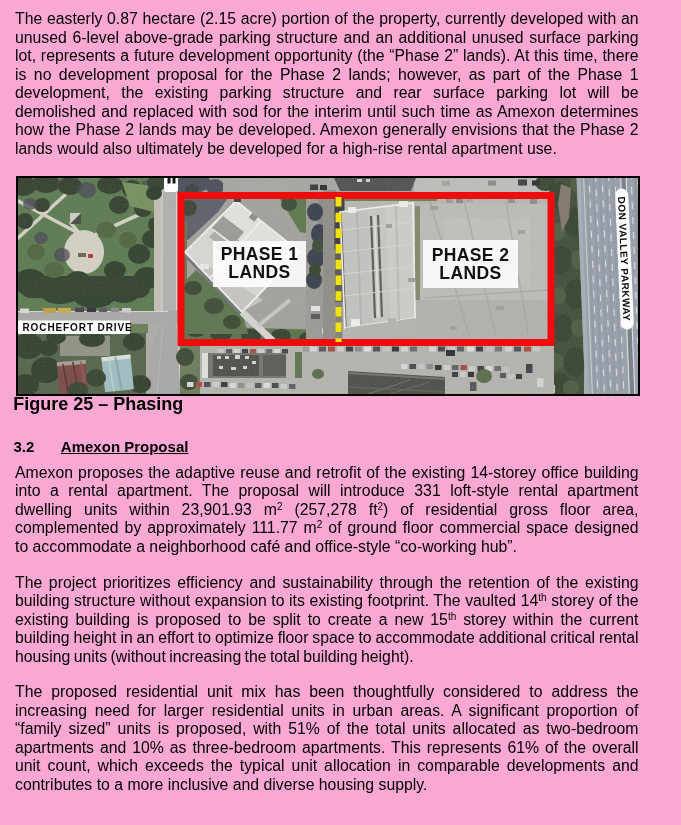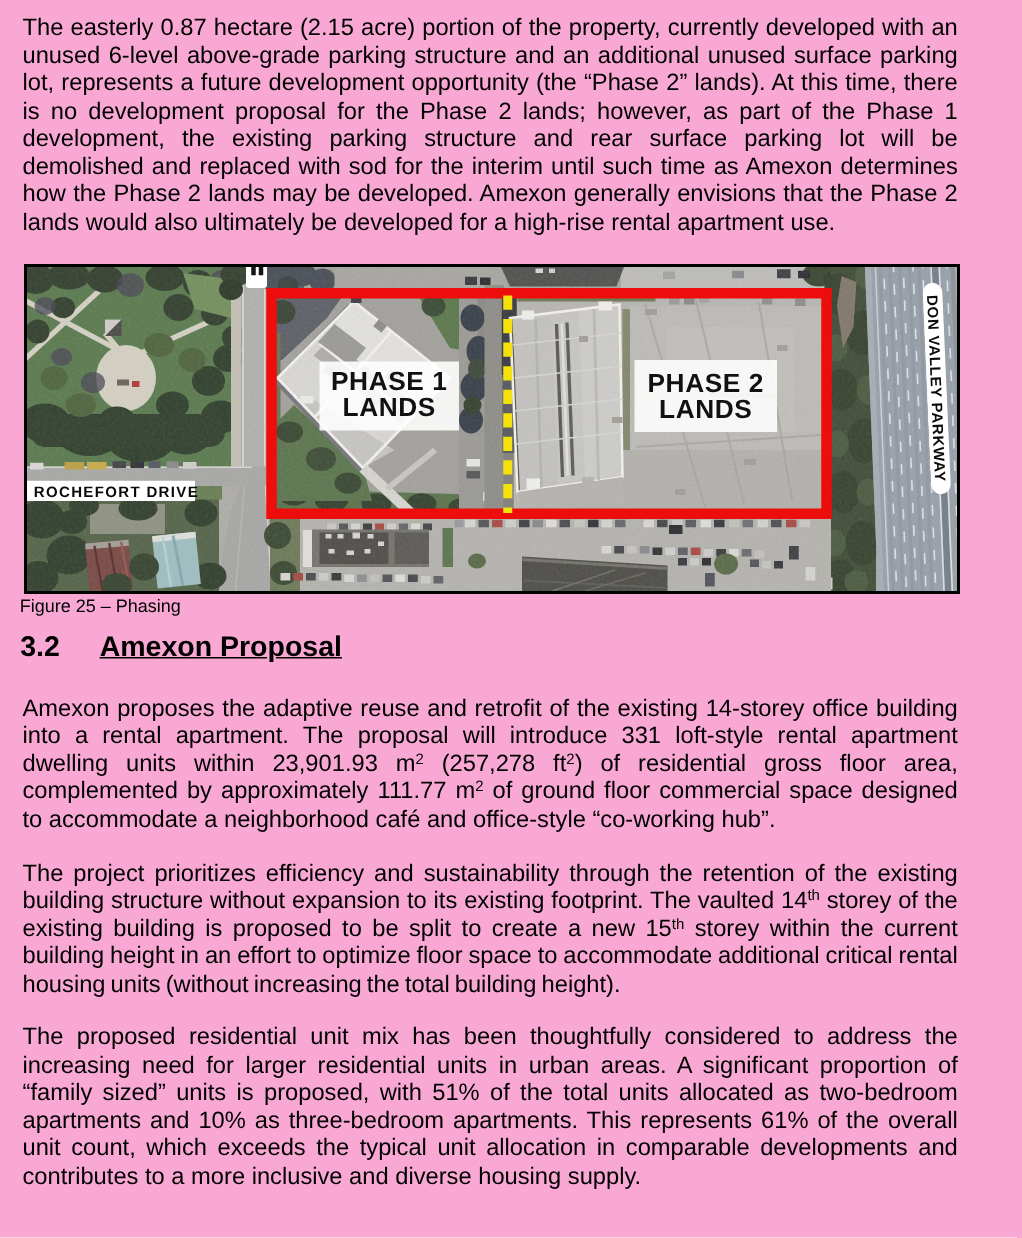--- a/index.html
+++ b/index.html
@@ -524,22 +524,22 @@
  <rect x="0" y="142.5" width="112" height="13.5" fill="#ffffff"></rect>
  <text x="4.5" y="153" font-family="Liberation Sans, sans-serif" font-size="10" font-weight="bold" fill="#0a0a0a" letter-spacing="0.9">ROCHEFORT DRIVE</text>
 
  <g transform="rotate(87.5 606.5 81)">
   <rect x="536" y="74.5" width="141" height="13" rx="6.5" fill="#ffffff"></rect>
   <text x="606.5" y="84.8" font-family="Liberation Sans, sans-serif" font-size="10" font-weight="bold" text-anchor="middle" fill="#0a0a0a" letter-spacing="0.5">DON VALLEY PARKWAY</text>
  </g>
 </svg>
   </div>
 
-  <div style="position:absolute;left:13.2px;top:396.3px;font-size:12px;font-weight:normal;line-height:17px;">Figure&nbsp;25&nbsp;–&nbsp;Phasing</div>
-
-  <div style="position:absolute;left:13.5px;top:423px;font-size:19px;font-weight:bold;line-height:18.5px;">3.2<span style="display:inline-block;width:26.5px;"></span><span style="text-decoration:underline;">Amexon Proposal</span></div>
+  <div style="position:absolute;left:13.2px;top:396.3px;font-size:18px;font-weight:bold;line-height:17px;">Figure&nbsp;25&nbsp;–&nbsp;Phasing</div>
+
+  <div style="position:absolute;left:13.5px;top:438px;font-size:15px;font-weight:bold;line-height:18.5px;">3.2<span style="display:inline-block;width:26.5px;"></span><span style="text-decoration:underline;">Amexon Proposal</span></div>
 
   <p class="para" style="top:463.6px;">Amexon proposes the adaptive reuse and retrofit of the existing 14-storey office building into a rental apartment. The proposal will introduce 331 loft-style rental apartment dwelling units within 23,901.93 m<sup>2</sup> (257,278 ft<sup>2</sup>) of residential gross floor area, complemented by approximately 111.77 m<sup>2</sup> of ground floor commercial space designed to accommodate a neighborhood café and office-style “co-working hub”.</p>
 
   <p class="para" style="top:573.5px;word-spacing:-1px;">The project prioritizes efficiency and sustainability through the retention of the existing building structure without expansion to its existing footprint. The vaulted 14<sup>th</sup> storey of the existing building is proposed to be split to create a new 15<sup>th</sup> storey within the current building height in an effort to optimize floor space to accommodate additional critical rental housing units (without increasing the total building height).</p>
 
   <p class="para" style="top:683.3px;">The proposed residential unit mix has been thoughtfully considered to address the increasing need for larger residential units in urban areas. A significant proportion of “family sized” units is proposed, with 51% of the total units allocated as two-bedroom apartments and 10% as three-bedroom apartments. This represents 61% of the overall unit count, which exceeds the typical unit allocation in comparable developments and contributes to a more inclusive and diverse housing supply.</p>
 </div>
 
 </body></html>

